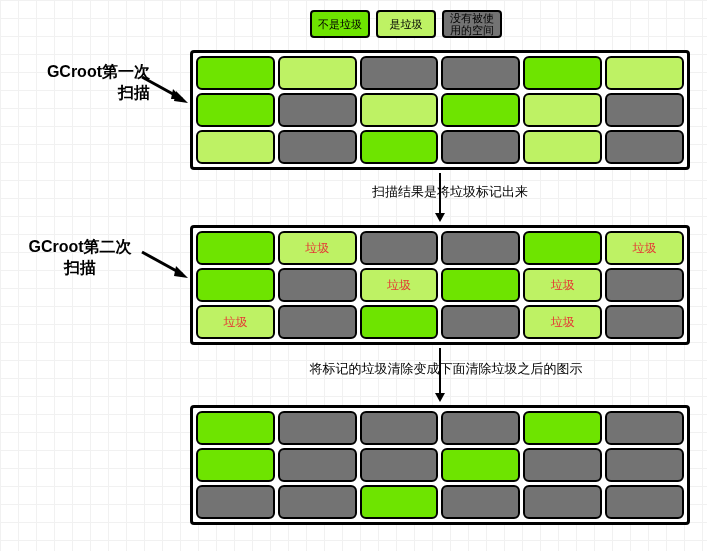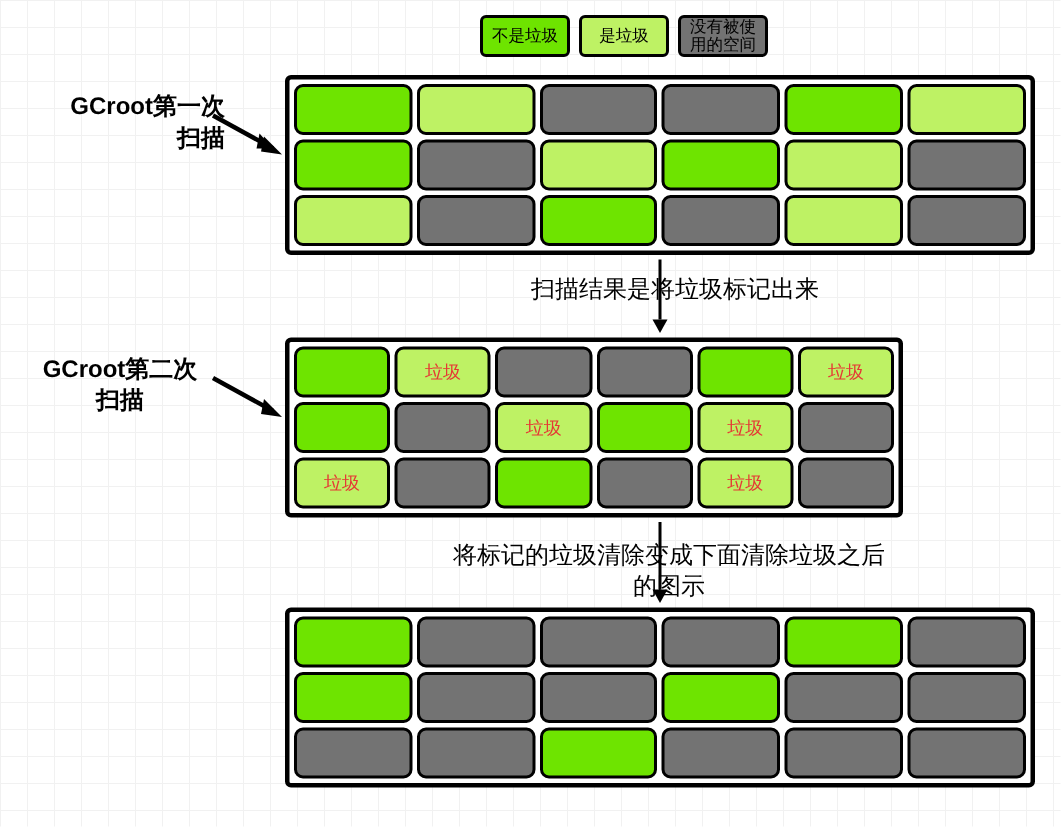--- a/index.html
+++ b/index.html
@@ -14,21 +14,20 @@
     background-image:
       linear-gradient(#f1f1f1 1px, transparent 1px),
       linear-gradient(90deg, #f1f1f1 1px, transparent 1px);
     background-size: 18px 18px;
     background-color: #fff;
   }
   .legend {
     display: flex;
     gap: 6px;
     position: absolute;
-    margin-left: 10px;
   }
   .legend .swatch {
     width: 60px;
     height: 28px;
     border: 2px solid #000;
     border-radius: 4px;
     display: flex;
     align-items: center;
     justify-content: center;
     text-align: center;
@@ -67,21 +66,21 @@
   .label {
     position: absolute;
     font-weight: bold;
     font-size: 16px;
     text-align: right;
     width: 140px;
     line-height: 1.3;
   }
   .arrow-note {
     position: absolute;
-    font-size: 16px;
+    font-size: 13px;
     text-align: center;
     width: 300px;
   }
   .down-arrow {
     position: absolute;
     width: 0; height: 0;
   }
   .down-arrow .shaft {
     position: absolute;
     left: -1px;
@@ -154,21 +153,21 @@
 
 <div class="label" style="left:10px; top:237px;text-align:center;">
   <span>GCroot第二次</span><br>
   <span>扫描</span>
 </div>
 <svg class="diag-arrow" style="left:140px; top:250px;" width="55" height="35">
   <line x1="2" y1="2" x2="42" y2="24" stroke="#000" stroke-width="3"></line>
   <polygon points="48,28 36,16 34,26" fill="#000"></polygon>
 </svg>
 
-<div class="gridbox" id="grid2" style="left:190px; top:225px; width:412px;text-align:center;">
+<div class="gridbox" id="grid2" style="left:190px; top:225px; width:500px;text-align:center;">
     <div class="row">
       <div class="cell g"></div>
       <div class="cell s">垃圾</div>
       <div class="cell w"></div>
       <div class="cell w"></div>
       <div class="cell g"></div>
       <div class="cell s">垃圾</div>
     </div>
     <div class="row">
       <div class="cell g"></div>

